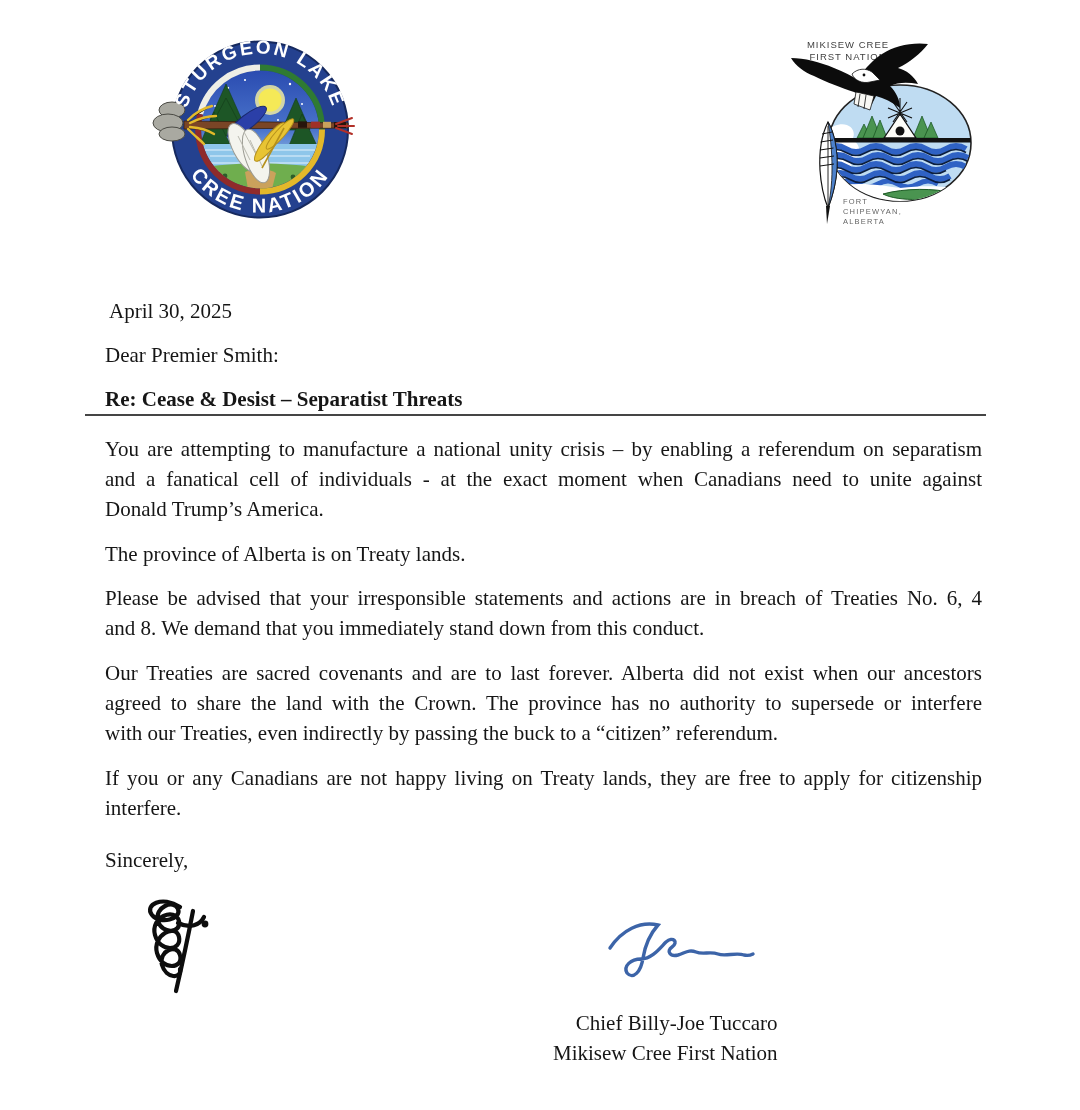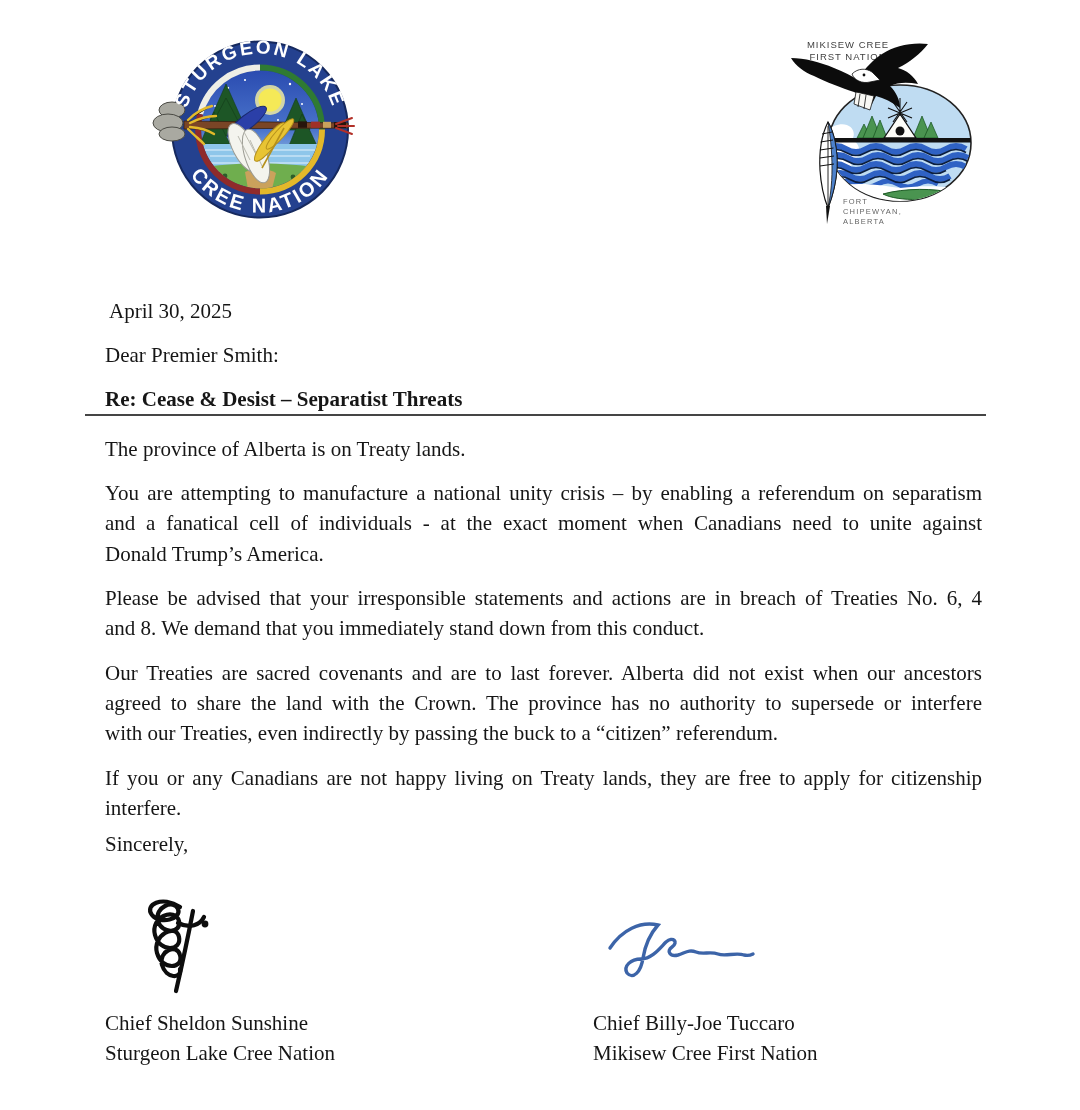--- a/index.html
+++ b/index.html
@@ -8,29 +8,29 @@
   
   .letter{position:absolute;left:105px;top:292px;width:877px;font-size:21px;line-height:30.3px;}
   .date{margin:4px;}
   .salutation{margin-top:14px;}
   .subject{margin:13px -4px 6px -20px;padding-left:20px;padding-right:4px;
            font-weight:bold;border-bottom:2px solid #454545;}
   .para{margin-top:14px;}
   .para:first-child{margin-top:18px;}
   .pline{text-align:left;}
   .pline.just{text-align:justify;text-align-last:justify;}
-  .closing{margin-top:6px;}
+  .closing{margin-top:22px;}
   
   .logo-left{position:absolute;left:150px;top:36px;width:212px;height:190px;}
   .logo-right{position:absolute;left:786px;top:30px;width:200px;height:215px;}
   .sig-left{position:absolute;left:138px;top:893px;width:100px;height:105px;}
   .sig-right{position:absolute;left:600px;top:916px;width:160px;height:75px;}
   .sig-block{position:absolute;top:1008px;font-size:21px;line-height:30.3px;}
   .sig-block.left{left:105px;}
-  .sig-block.right{left:593px;}
+  .sig-block.right{left:553px;text-align:right;}
   svg text{font-family:"Liberation Sans", sans-serif;}
 </style>
 </head>
 <body>
 
 <div class="page">
 
   <svg class="logo-left" viewBox="0 0 212 190">
     <defs>
       <clipPath id="slc-inner">
@@ -192,26 +192,26 @@
     <text x="57" y="184" font-size="7.5" fill="#666" letter-spacing="1.2">CHIPEWYAN,</text>
     <text x="57" y="194" font-size="7.5" fill="#666" letter-spacing="1.2">ALBERTA</text>
   </svg>
 
   <div class="letter">
     <div class="date">April 30, 2025</div>
     <div class="salutation">Dear Premier Smith:</div>
     <div class="subject">Re: Cease &amp; Desist – Separatist Threats</div>
     <div id="paragraphs">
         <div class="para">
-          <div class="pline">The province of Alberta is on Treaty lands.</div>
-        </div>
-        <div class="para">
           <div class="pline just">You are attempting to manufacture a national unity crisis – by enabling a referendum on separatism</div>
           <div class="pline just">and a fanatical cell of individuals - at the exact moment when Canadians need to unite against</div>
           <div class="pline">Donald Trump’s America.</div>
+        </div>
+        <div class="para">
+          <div class="pline">The province of Alberta is on Treaty lands.</div>
         </div>
         <div class="para">
           <div class="pline just">Please be advised that your irresponsible statements and actions are in breach of Treaties No. 6, 4</div>
           <div class="pline">and 8. We demand that you immediately stand down from this conduct.</div>
         </div>
         <div class="para">
           <div class="pline just">Our Treaties are sacred covenants and are to last forever. Alberta did not exist when our ancestors</div>
           <div class="pline just">agreed to share the land with the Crown.  The province has no authority to supersede or interfere</div>
           <div class="pline">with our Treaties, even indirectly by passing the buck to a “citizen” referendum.</div>
         </div>
@@ -229,22 +229,18 @@
       <path d="M55,18 C50,44 44,72 38,98"></path>
       <path d="M40,30 C52,36 62,32 66,24"></path>
     </g>
     <circle cx="67" cy="31" r="3.4" fill="#0d0d0d"></circle>
   </svg>
 
   <svg class="sig-right" viewBox="0 0 160 75">
     <path d="M10,32 C22,14 40,5 58,9 C50,18 45,30 43,42 C41,56 33,64 27,57 C23,50 31,43 41,43 C52,43 60,32 66,26 C73,20 79,26 72,31 C66,35 70,41 78,39 C85,37 89,33 96,36 C103,39 110,35 118,38 C125,41 136,36 144,39 C148,40 151,39 153,38" fill="none" stroke="#3c64a8" stroke-width="3.4" stroke-linecap="round"></path>
   </svg>
 
-  <div class="sig-block left">
-    <div>Chief Sheldon Sunshine</div>
-    <div>Sturgeon Lake Cree Nation</div>
-  </div>
   <div class="sig-block right">
     <div>Chief Billy-Joe Tuccaro</div>
     <div>Mikisew Cree First Nation</div>
   </div>
 
 </div>
 
 </body></html>

